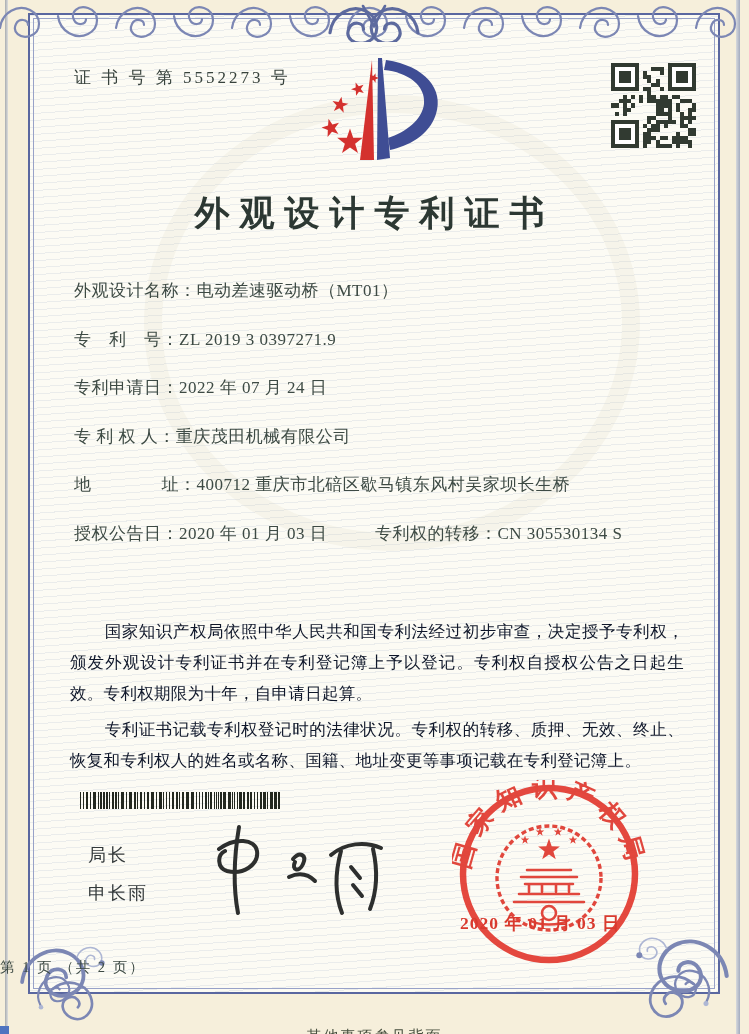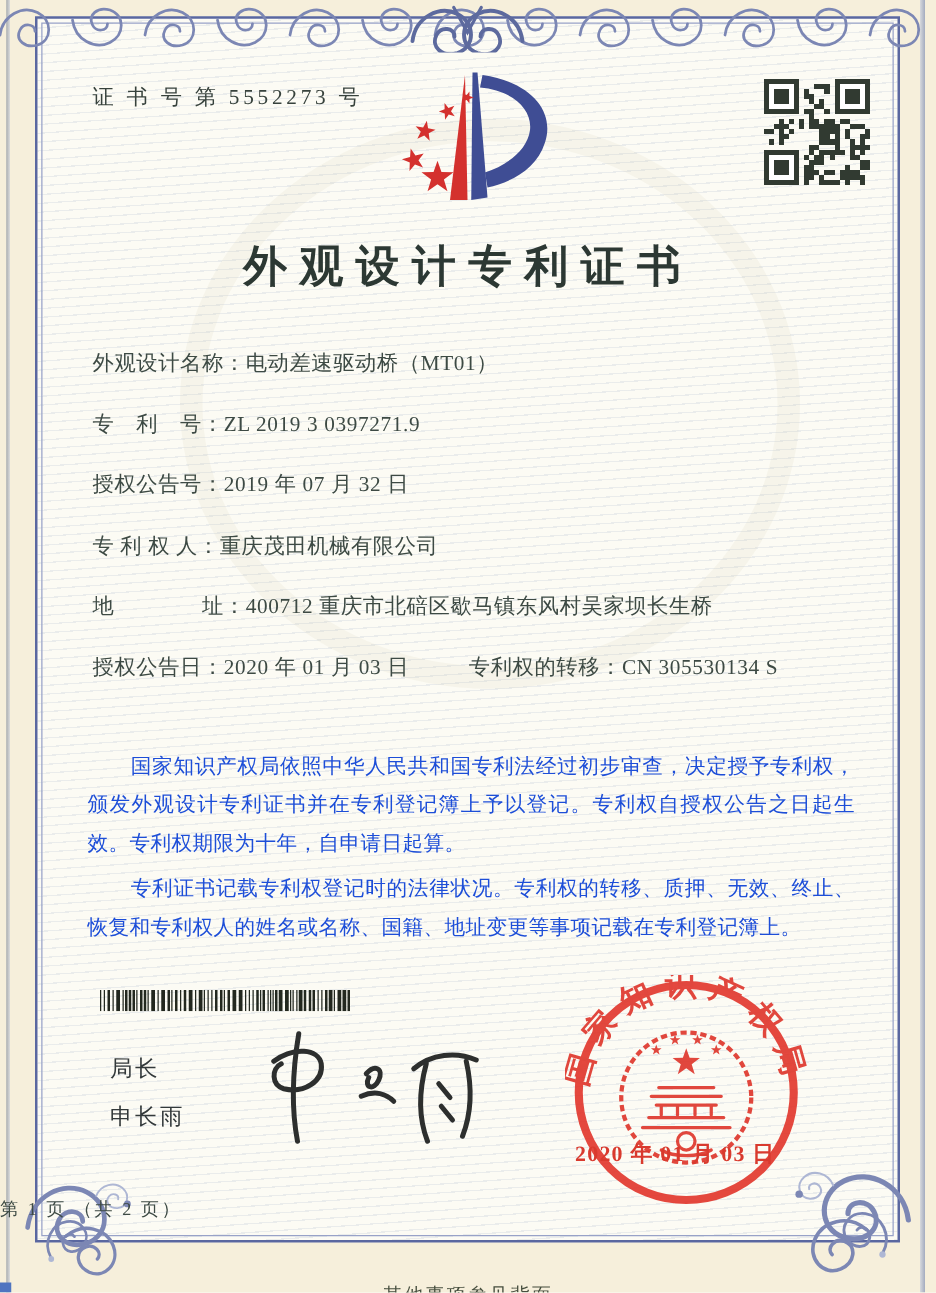--- a/index.html
+++ b/index.html
@@ -31,22 +31,22 @@
   .logo{position:absolute;left:298px;top:42px;}
   .qr{position:absolute;left:611px;top:63px;}
 
   .title{position:absolute;left:0;top:190px;width:749px;text-align:center;
     font-size:35px;font-weight:bold;letter-spacing:10px;color:#2c3833;}
 
   .fields{position:absolute;left:74px;top:279px;width:620px;font-size:17px;}
   .fields .row{height:48.5px;white-space:nowrap;letter-spacing:.5px;position:relative;}
   .fields .grant{position:absolute;left:301px;top:0;}
 
-  .paras{position:absolute;left:70px;top:597px;width:614px;font-size:16.5px;line-height:31px;
-    text-align:justify;color:#1d4ed8;}
+  .paras{position:absolute;left:70px;top:616px;width:614px;font-size:16.5px;line-height:31px;
+    text-align:justify;color:#0f172a;}
   .paras p{margin:0;text-indent:2.1em;letter-spacing:.3px;}
   .paras p + p{margin-top:5px;}
 
   .barcode{position:absolute;left:80px;top:792px;}
 
   .signer{position:absolute;left:88px;top:843px;font-size:18px;letter-spacing:2px;color:#33393a;}
   .signer div+div{margin-top:14px;}
   .signature{position:absolute;left:205px;top:815px;}
 
   .seal{position:absolute;left:452px;top:780px;}
@@ -261,21 +261,21 @@
     <rect x="0" y="14" width="7" height="7" fill="#313a31"></rect>
     <rect x="1" y="15" width="5" height="5" fill="#ffffff"></rect>
     <rect x="2" y="16" width="3" height="3" fill="#313a31"></rect>
   </svg>
 
 <div class="title">外观设计专利证书</div>
 
 <div class="fields">
   <div class="row"><span>外观设计名称：</span><span>电动差速驱动桥（MT01）</span></div>
   <div class="row"><span>专　利　号：</span><span>ZL 2019 3 0397271.9</span></div>
-  <div class="row"><span>授权公告号：</span><span>2019 年 07 月 32 日</span></div>
+  <div class="row"><span>专利申请日：</span><span>2022 年 07 月 24 日</span></div>
   <div class="row"><span>专 利 权 人：</span><span>重庆茂田机械有限公司</span></div>
   <div class="row"><span>地　　　　址：</span><span>400712 重庆市北碚区歇马镇东风村吴家坝长生桥</span></div>
   <div class="row">
     <span>授权公告日：</span><span>2020 年 01 月 03 日</span>
     <span class="grant"><span>专利权的转移：</span><span>CN 305530134 S</span></span>
   </div>
 </div>
 
 <div class="paras">
   <p>国家知识产权局依照中华人民共和国专利法经过初步审查，决定授予专利权，颁发外观设计专利证书并在专利登记簿上予以登记。专利权自授权公告之日起生效。专利权期限为十年，自申请日起算。</p>

